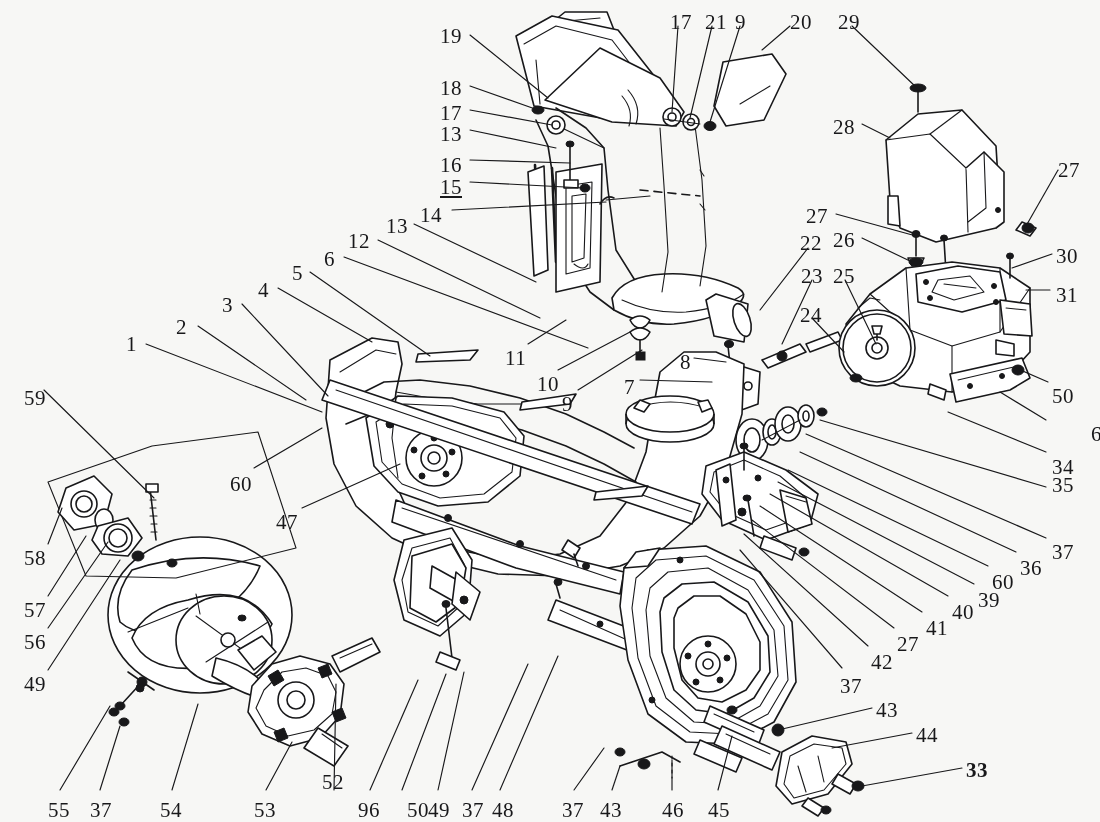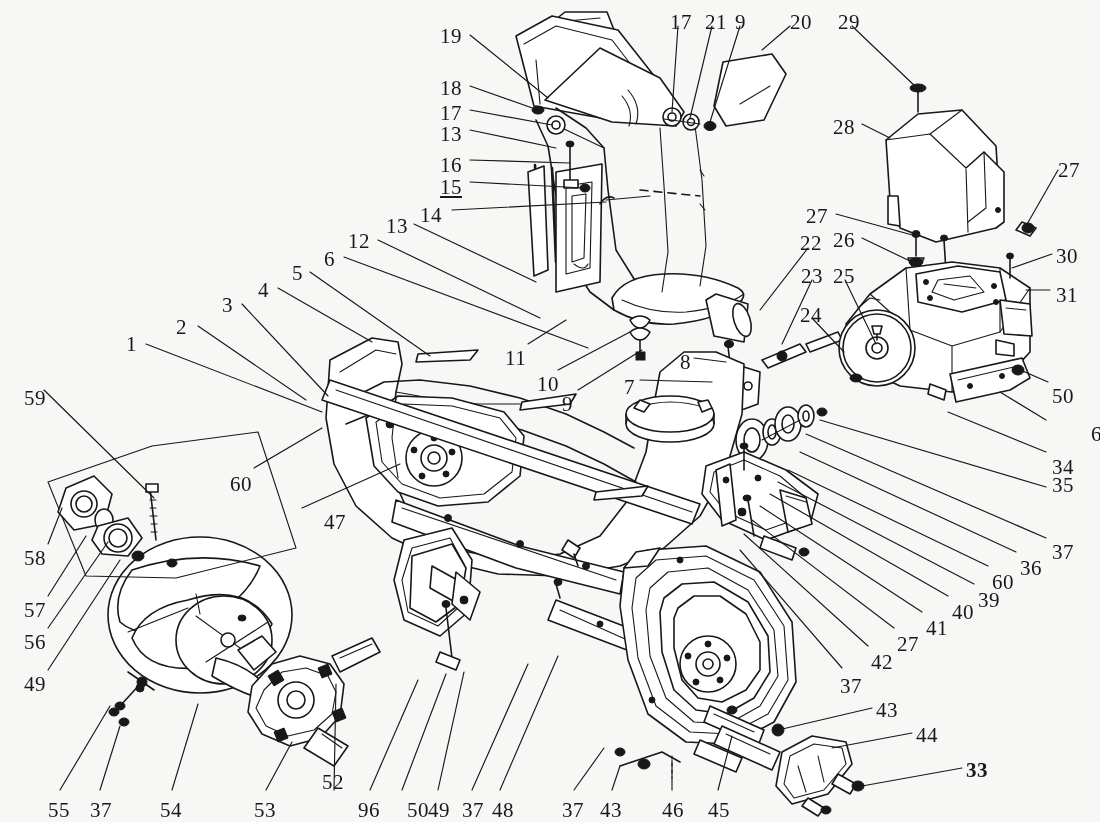--- a/index.html
+++ b/index.html
@@ -504,21 +504,21 @@
       <div class="callout" style="left: 505px; top: 348px;">11</div>
       <div class="callout" style="left: 537px; top: 374px;">10</div>
       <div class="callout" style="left: 562px; top: 394px;">9</div>
       <div class="callout" style="left: 324px; top: 249px;">6</div>
       <div class="callout" style="left: 292px; top: 263px;">5</div>
       <div class="callout" style="left: 258px; top: 280px;">4</div>
       <div class="callout" style="left: 222px; top: 295px;">3</div>
       <div class="callout" style="left: 176px; top: 317px;">2</div>
       <div class="callout" style="left: 126px; top: 334px;">1</div>
       <div class="callout" style="left: 230px; top: 474px; text-align: center;">60</div>
-      <div class="callout" style="left: 276px; top: 512px; margin-left: 48px;">47</div>
+      <div class="callout" style="left: 276px; top: 512px;">47</div>
       <div class="callout" style="left: 24px; top: 388px;">59</div>
       <div class="callout" style="left: 24px; top: 548px;">58</div>
       <div class="callout" style="left: 24px; top: 600px;">57</div>
       <div class="callout" style="left: 24px; top: 632px;">56</div>
       <div class="callout" style="left: 24px; top: 674px;">49</div>
       <div class="callout" style="left: 48px; top: 800px;">55</div>
       <div class="callout" style="left: 90px; top: 800px;">37</div>
       <div class="callout" style="left: 160px; top: 800px;">54</div>
       <div class="callout" style="left: 254px; top: 800px;">53</div>
       <div class="callout" style="left: 322px; top: 772px;">52</div>

